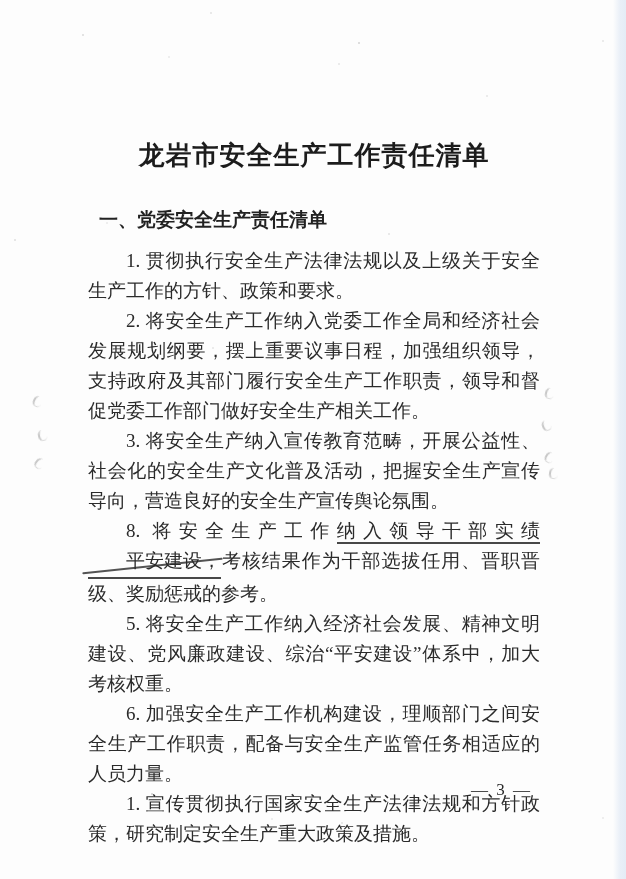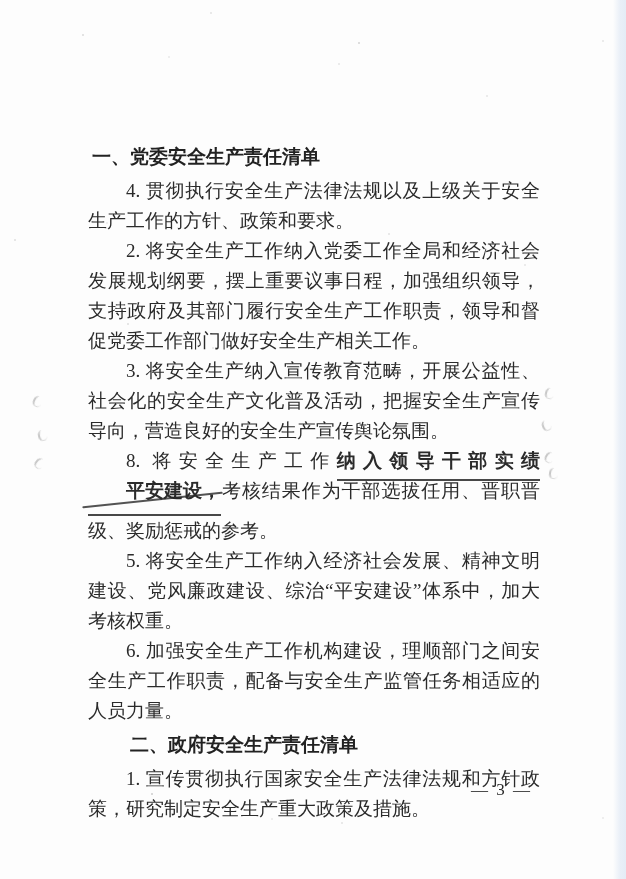--- a/index.html
+++ b/index.html
@@ -75,21 +75,21 @@
     margin: 0 0 33px 0;
     font-family: "Liberation Sans", "DejaVu Sans", sans-serif;
     font-weight: bold;
     font-size: 26px;
     line-height: 34px;
     text-align: center;
     color: #1c1c1c;
     letter-spacing: 1px;
   }
   .sec-heading {
-    margin: 4px;
+    margin: 11px;
     font-family: "Liberation Sans", "DejaVu Sans", sans-serif;
     font-weight: bold;
     font-size: 19px;
     line-height: 30px;
     color: #222;
   }
   .sec-heading.indented { text-indent: 2em; }
   .para {
     margin: 0;
     font-size: 19px;
@@ -98,22 +98,21 @@
     text-indent: 2em;
     color: #2b2b2b;
   }
   
   .hand-underline {
     position: relative;
     display: inline;
   }
   .hand-underline .seg {
     border-bottom: 2px solid rgba(40,40,40,.85);
-    padding-bottom: 8px;
-    font-weight: bold;
+    padding-bottom: 1px;
   }
   .struck {
     position: relative;
     display: inline-block;
   }
   .struck::after {
     content: "";
     position: absolute;
     left: -6px; right: -2px;
     top: 60%;
@@ -143,36 +142,36 @@
   <div class="margin-mark mm1"></div>
   <div class="margin-mark mm2"></div>
   <div class="margin-mark mm3"></div>
   <div class="margin-mark mm4"></div>
   <div class="margin-mark mm5"></div>
   <div class="margin-mark mm6"></div>
   <div class="margin-mark mm7"></div>
 
   <div class="content">
 
+    <h1 class="title">龙岩市安全生产工作责任清单</h1>
 
     <h2 class="sec-heading">一、党委安全生产责任清单</h2>
 
-    <p class="para">4. 贯彻执行安全生产法律法规以及上级关于安全生产工作的方针、政策和要求。</p>
+    <p class="para">1. 贯彻执行安全生产法律法规以及上级关于安全生产工作的方针、政策和要求。</p>
 
     <p class="para">2. 将安全生产工作纳入党委工作全局和经济社会发展规划纲要，摆上重要议事日程，加强组织领导，支持政府及其部门履行安全生产工作职责，领导和督促党委工作部门做好安全生产相关工作。</p>
 
     <p class="para">3. 将安全生产纳入宣传教育范畴，开展公益性、社会化的安全生产文化普及活动，把握安全生产宣传导向，营造良好的安全生产宣传舆论氛围。</p>
 
     <p class="para"><span>8. 将安全生产工作</span><span class="hand-underline"><span class="seg">纳入领导干部实绩</span><span class="seg struck">平安建设，</span></span><span>考核结果作为干部选拔任用、晋职晋级、奖励惩戒的参考。</span></p>
 
     <p class="para">5. 将安全生产工作纳入经济社会发展、精神文明建设、党风廉政建设、综治“平安建设”体系中，加大考核权重。</p>
 
     <p class="para">6. 加强安全生产工作机构建设，理顺部门之间安全生产工作职责，配备与安全生产监管任务相适应的人员力量。</p>
 
-    <h2 class="sec-heading indented">二、政府安全生产责任清单</h2>
 
     <p class="para">1. 宣传贯彻执行国家安全生产法律法规和方针政策，研究制定安全生产重大政策及措施。</p>
 
   </div>
 
   <div class="page-number">— 3 —</div>
 
 </div>
 
 </body></html>

